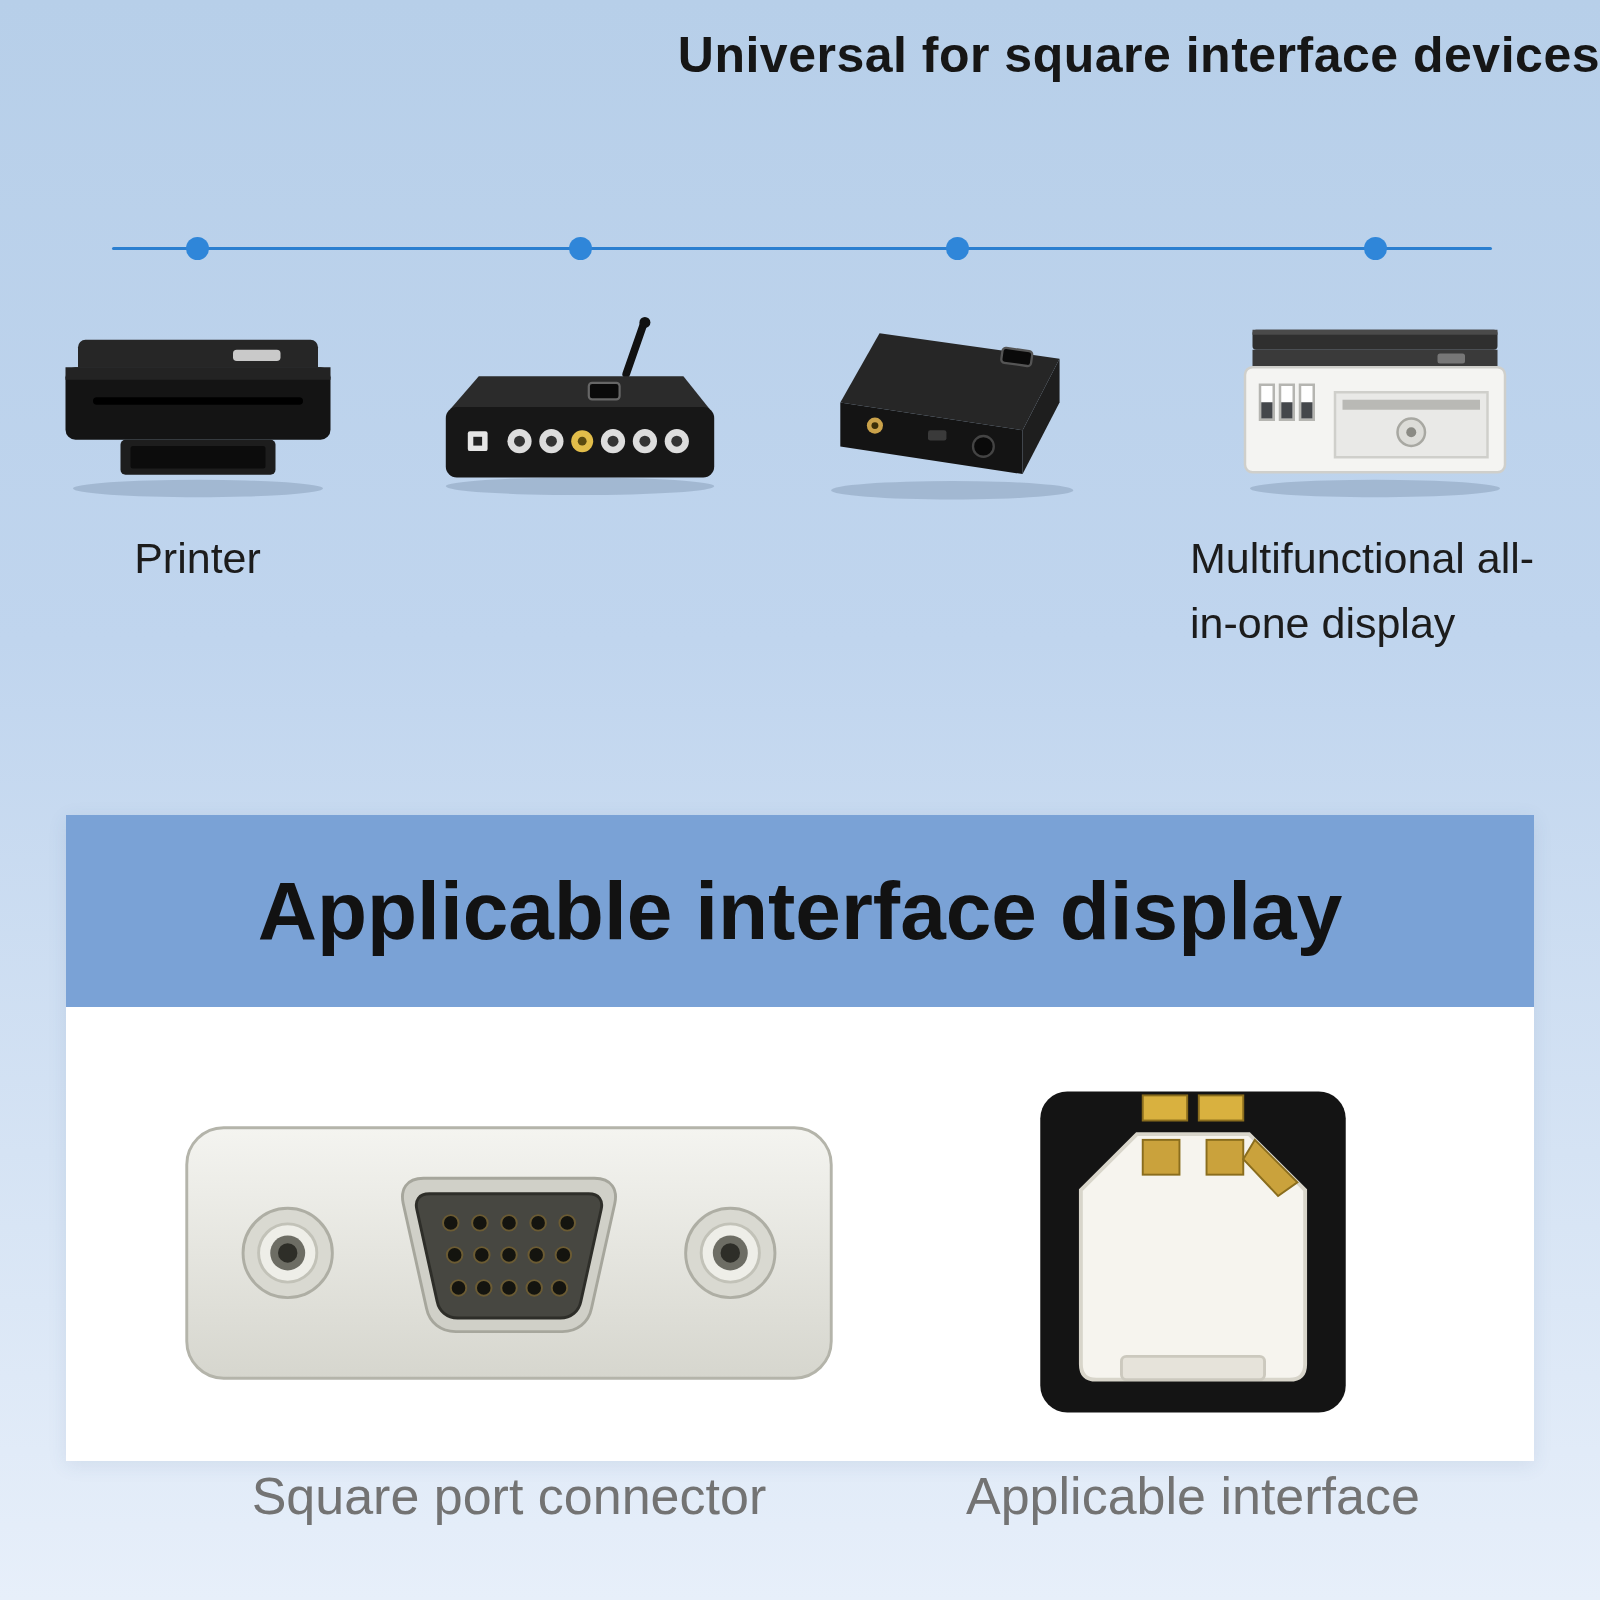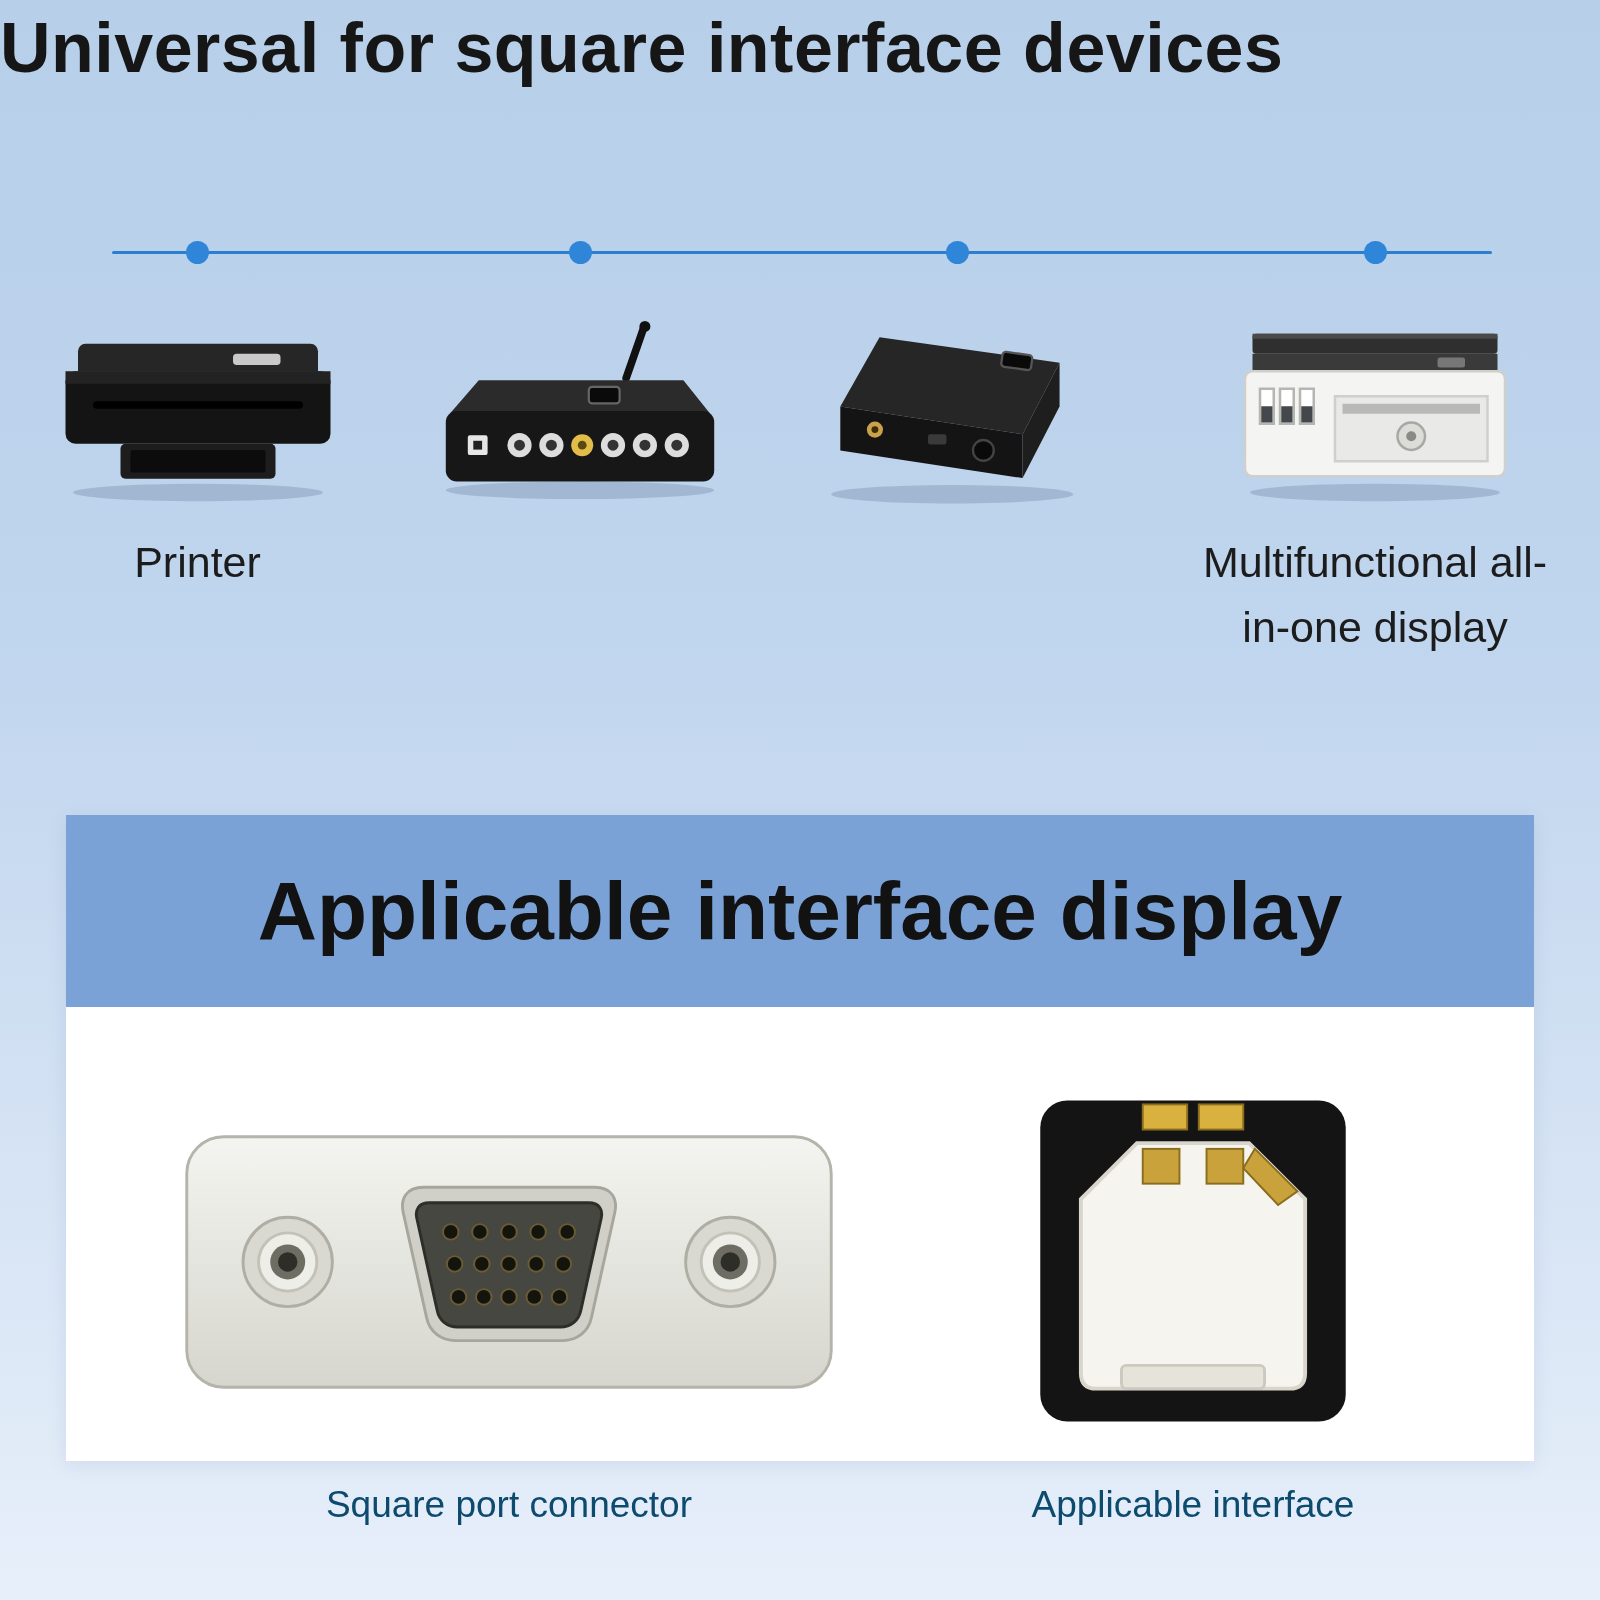--- a/index.html
+++ b/index.html
@@ -11,23 +11,23 @@
   }
   .page {
     position: relative;
     width: 1600px; height: 1600px;
     background: linear-gradient(180deg, #b7cfe9 0%, #c0d5ee 40%, #d5e3f4 72%, #e7effa 100%);
     overflow: hidden;
   }
 
   
   .top-title {
-    padding-top: 8px;
-    text-align: left;
-    font-size: 70px;
+    padding-top: 26px;
+    text-align: right;
+    font-size: 50px;
     font-weight: 600;
     letter-spacing: 0.5px;
     color: #161616;
   }
 
   .timeline {
     position: relative;
     margin-top: 152px;
     height: 24px;
   }
@@ -57,21 +57,20 @@
   }
   .device-art {
     height: 212px; width: 100%;
     display: flex; align-items: flex-end; justify-content: center;
   }
   .device-label {
     margin-top: 20px;
     font-size: 43px;
     line-height: 1.5;
     color: #1c1c1c;
-    text-align: center;
     max-width: 370px;
   }
 
   
   .panel {
     position: absolute;
     left: 66px; right: 66px; top: 815px;
     height: 646px;
     background: #ffffff;
     box-shadow: 0 4px 18px rgba(60,90,130,0.10);
@@ -93,22 +92,22 @@
     flex: 1;
     display: flex; flex-direction: column;
     align-items: center; justify-content: flex-end;
   }
   .iface-art {
     flex: 1;
     display: flex; align-items: center; justify-content: center;
     width: 100%;
   }
   .iface-caption {
-    font-size: 37px;
-    color: #0c4a6e;
+    font-size: 52px;
+    color: #737373;
     padding-bottom: 6px;
     text-align: center;
   }
 </style>
 </head>
 <body>
 
 <div class="page">
 
   <div class="top-title">Universal for square interface devices</div>

